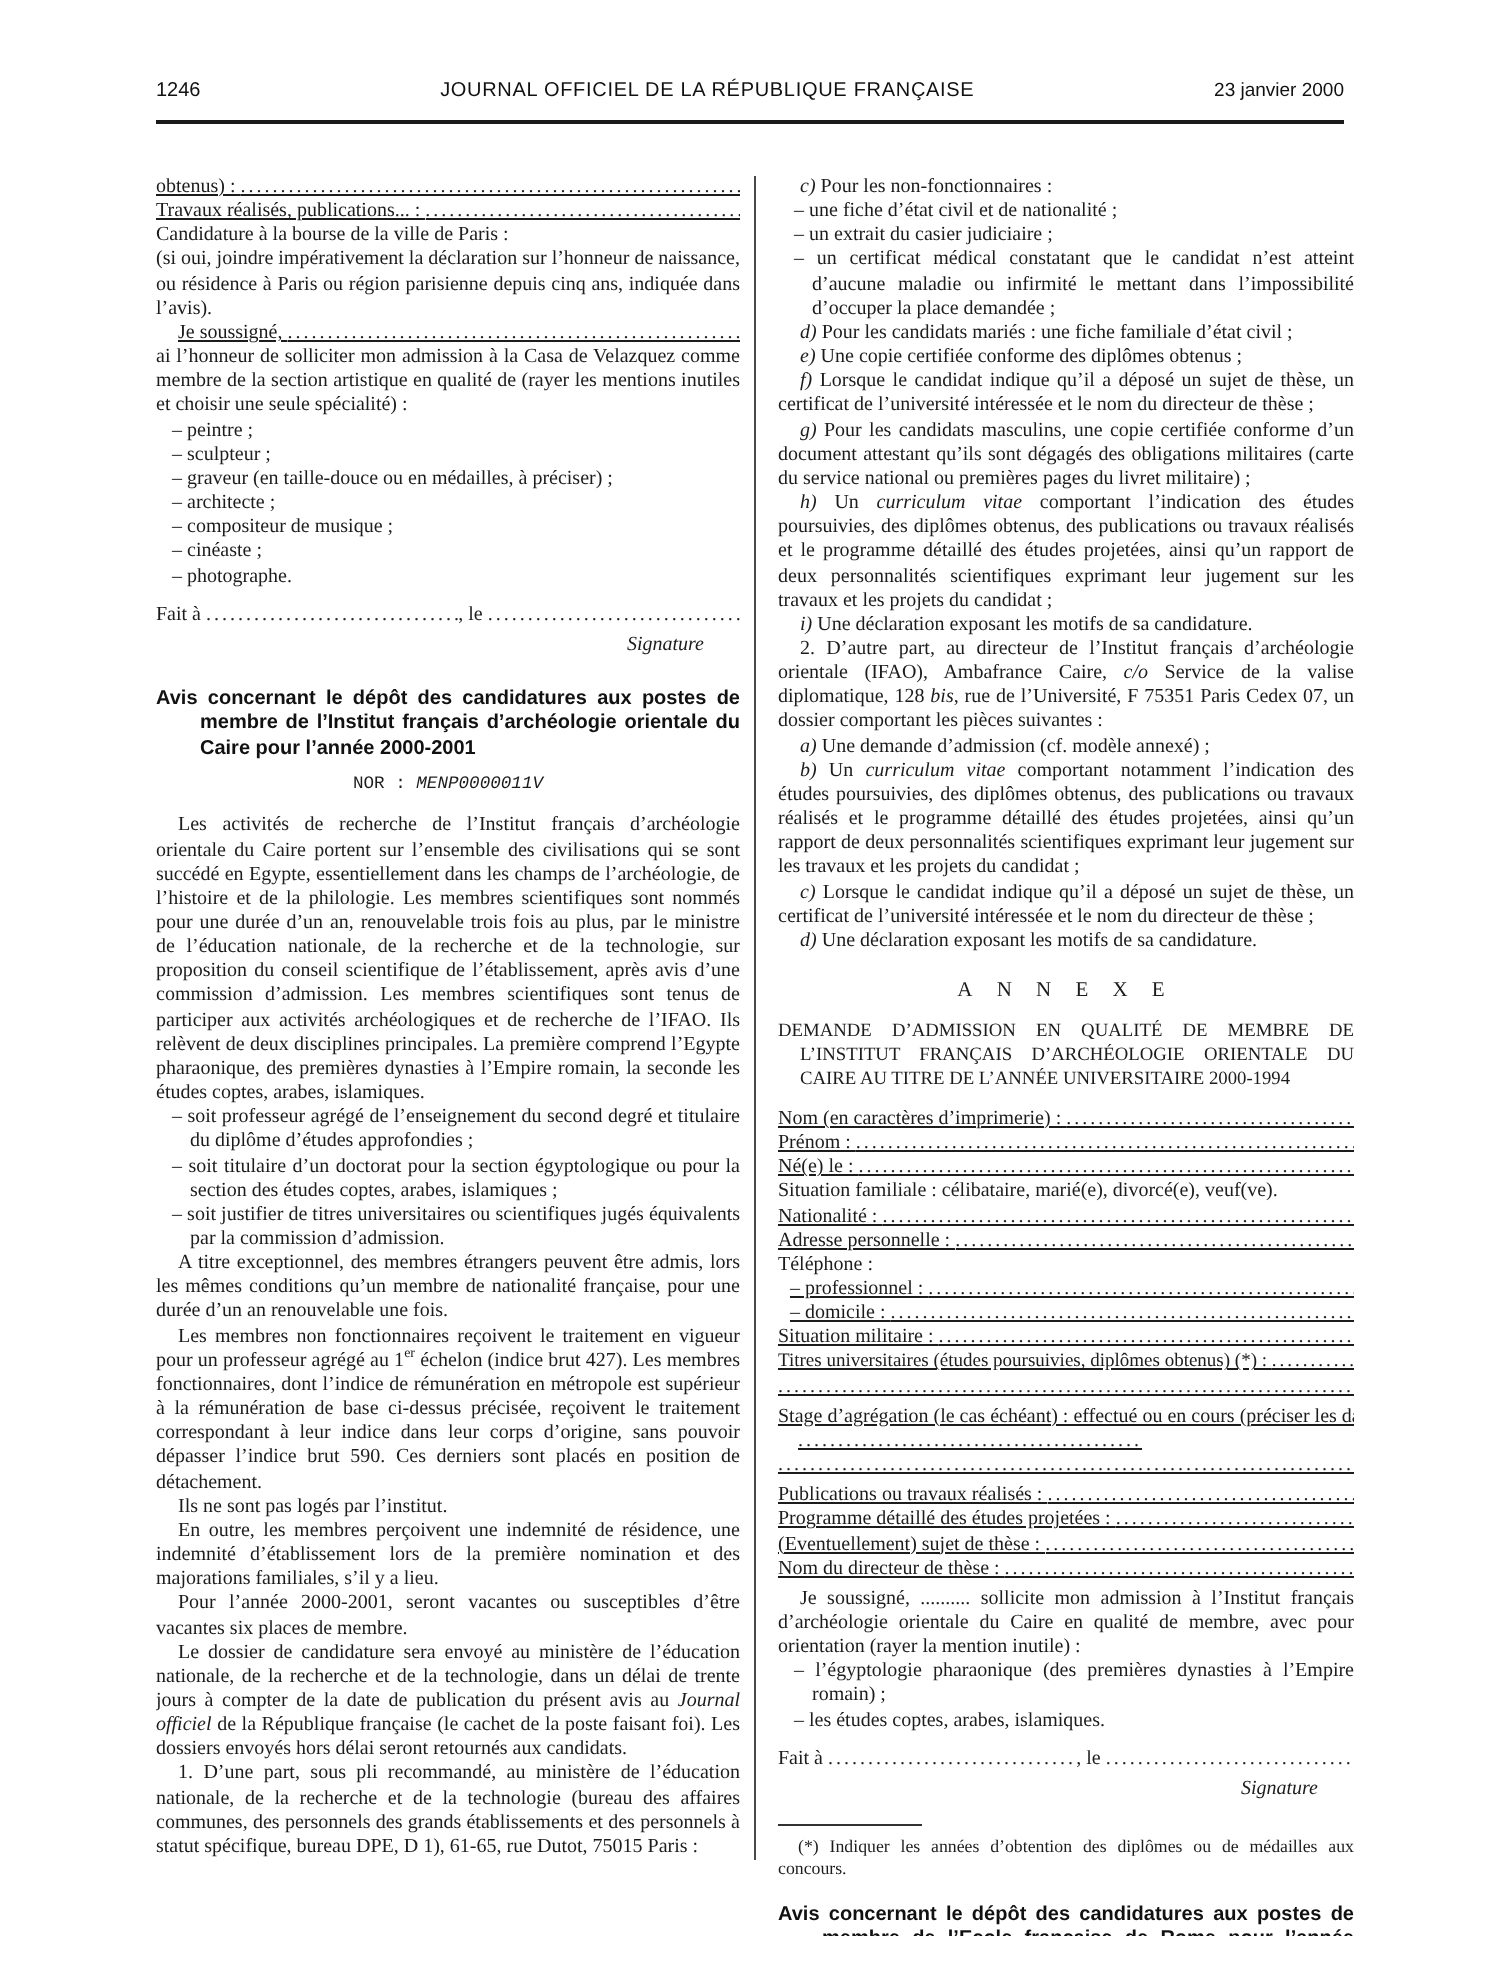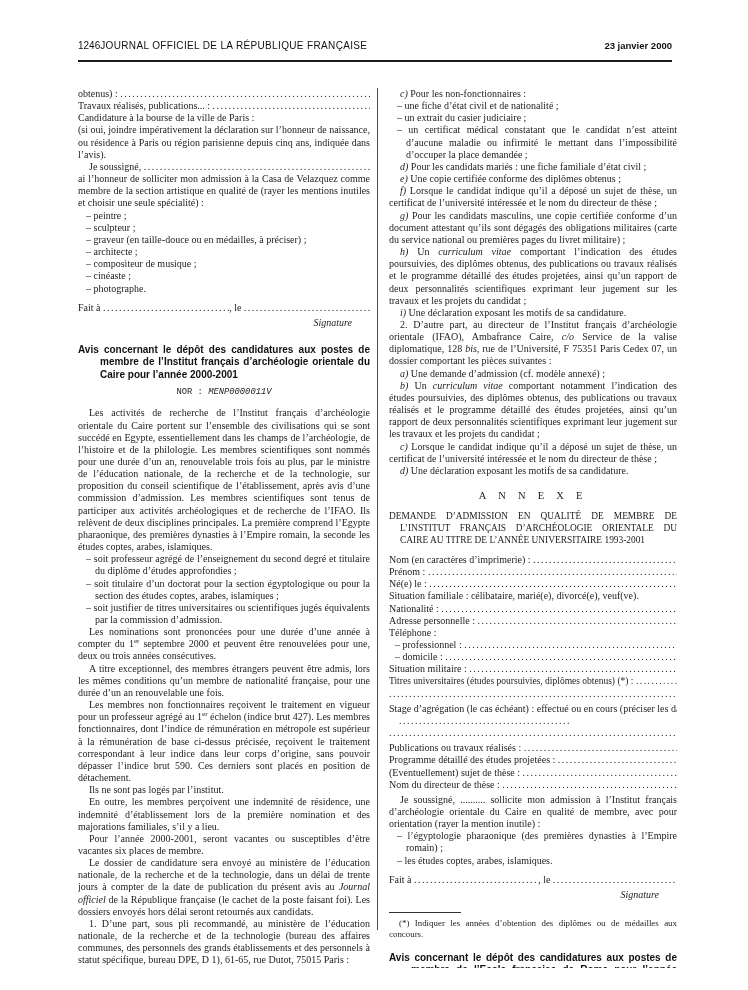--- a/index.html
+++ b/index.html
@@ -2,33 +2,33 @@
 <html><head>
 <meta charset="utf-8">
 <style>
   html,body{margin:0;padding:0;background:#fff;}
   .page{position:relative;width:748px;height:990px;background:#fff;overflow:hidden;
         font-family:"Liberation Serif",serif;color:#1c1c1c;}
   
   .header{position:absolute;top:40px;left:78px;right:76px;display:flex;align-items:baseline;
           font-family:"Liberation Sans",sans-serif;color:#111;}
   .pageno{font-size:10px;}
-  .jtitle{flex:1;text-align:left;font-size:10px;letter-spacing:.35px;}
-  .jdate{font-size:9.5px;font-weight:bold;}
+  .jtitle{flex:1;text-align:center;font-size:10px;letter-spacing:.35px;}
+  .jdate{font-size:9.5px;}
   .headrule{position:absolute;top:60px;left:78px;right:76px;border-top:2.2px solid #1a1a1a;}
   .divider{position:absolute;left:377px;top:88px;width:1px;height:842px;background:#4a4a4a;}
   
   .cols{position:absolute;top:88px;left:78px;display:flex;gap:19px;}
   .col{width:292px;height:880px;overflow:hidden;font-size:10px;line-height:12.15px;text-align:justify;}
   .col-right{width:288px;}
   
   .para{text-indent:11px;}
   .para.noind{text-indent:0;}
   .item{padding-left:17px;text-indent:-9px;}
-  .dotline{display:flex;text-align:left;}
+  .dotline{display:flex;text-align:left;text-decoration:underline;}
   .dotline .lbl{white-space:pre;}
   .dots{flex:1;overflow:hidden;white-space:nowrap;letter-spacing:1.5px;}
   .dotline.ind .lbl{padding-left:11px;}
   .dotline.wrap{display:block;overflow:hidden;padding-left:10px;text-indent:-10px;}
   .dotline.wrap .dots{letter-spacing:1.5px;overflow-wrap:anywhere;white-space:normal;}
   .heading{font-family:"Liberation Sans",sans-serif;font-weight:bold;font-size:10px;line-height:12.4px;
            padding-left:22px;text-indent:-22px;margin:15px 0 5px;text-align:justify;color:#111;}
   .nor{text-align:center;font-family:Liberation Mono, monospace;font-size:8.8px;margin:2px 0 9px;text-indent:0;}
   .nor .norval{font-style:italic;}
   .annexe{text-align:center;letter-spacing:5px;font-size:10.5px;margin:13px 0 9px;text-indent:0;}
@@ -82,21 +82,20 @@
           <span class="lbl">, le </span>
           <span class="dots">............................................................................................................................................................................................................................</span>
         </div>
         <div class="sig">Signature</div>
         <div class="heading">Avis concernant le dépôt des candidatures aux postes de membre de l’Institut français d’archéologie orientale du Caire pour l’année 2000-2001</div>
         <div class="nor"><span>NOR : </span><span class="norval">MENP0000011V</span></div>
         <div class="para"><span>Les activités de recherche de l’Institut français d’archéologie orientale du Caire portent sur l’ensemble des civilisations qui se sont succédé en Egypte, essentiellement dans les champs de l’archéologie, de l’histoire et de la philologie. Les membres scientifiques sont nommés pour une durée d’un an, renouvelable trois fois au plus, par le ministre de l’éducation nationale, de la recherche et de la technologie, sur proposition du conseil scientifique de l’établissement, après avis d’une commission d’admission. Les membres scientifiques sont tenus de participer aux activités archéologiques et de recherche de l’IFAO. Ils relèvent de deux disciplines principales. La première comprend l’Egypte pharaonique, des premières dynasties à l’Empire romain, la seconde les études coptes, arabes, islamiques.</span></div>
         <div class="item">–&nbsp;soit professeur agrégé de l’enseignement du second degré et titulaire du diplôme d’études approfondies&nbsp;;</div>
         <div class="item">–&nbsp;soit titulaire d’un doctorat pour la section égyptologique ou pour la section des études coptes, arabes, islamiques&nbsp;;</div>
         <div class="item">–&nbsp;soit justifier de titres universitaires ou scientifiques jugés équivalents par la commission d’admission.</div>
-        <div class="para"><span>Les nominations sont prononcées pour une durée d’une année à compter du 1</span><sup>er</sup><span> septembre 2000 et peuvent être renouvelées pour une, deux ou trois années consécutives.</span></div>
         <div class="para"><span>A titre exceptionnel, des membres étrangers peuvent être admis, lors les mêmes conditions qu’un membre de nationalité française, pour une durée d’un an renouvelable une fois.</span></div>
         <div class="para"><span>Les membres non fonctionnaires reçoivent le traitement en vigueur pour un professeur agrégé au 1</span><sup>er</sup><span> échelon (indice brut 427). Les membres fonctionnaires, dont l’indice de rémunération en métropole est supérieur à la rémunération de base ci-dessus précisée, reçoivent le traitement correspondant à leur indice dans leur corps d’origine, sans pouvoir dépasser l’indice brut 590. Ces derniers sont placés en position de détachement.</span></div>
         <div class="para"><span>Ils ne sont pas logés par l’institut.</span></div>
         <div class="para"><span>En outre, les membres perçoivent une indemnité de résidence, une indemnité d’établissement lors de la première nomination et des majorations familiales, s’il y a lieu.</span></div>
         <div class="para"><span>Pour l’année 2000-2001, seront vacantes ou susceptibles d’être vacantes six places de membre.</span></div>
         <div class="para"><span>Le dossier de candidature sera envoyé au ministère de l’éducation nationale, de la recherche et de la technologie, dans un délai de trente jours à compter de la date de publication du présent avis au </span><span class="it">Journal officiel</span><span> de la République française (le cachet de la poste faisant foi). Les dossiers envoyés hors délai seront retournés aux candidats.</span></div>
         <div class="para"><span>1. D’une part, sous pli recommandé, au ministère de l’éducation nationale, de la recherche et de la technologie (bureau des affaires communes, des personnels des grands établissements et des personnels à statut spécifique, bureau DPE, D 1), 61-65, rue Dutot, 75015 Paris&nbsp;:</span></div>
       </div>
     <div class="col col-right" id="col-right">
         <div class="para"><span class="it">c)</span><span> Pour les non-fonctionnaires&nbsp;:</span></div>
@@ -108,21 +107,21 @@
         <div class="para"><span class="it">f)</span><span> Lorsque le candidat indique qu’il a déposé un sujet de thèse, un certificat de l’université intéressée et le nom du directeur de thèse&nbsp;;</span></div>
         <div class="para"><span class="it">g)</span><span> Pour les candidats masculins, une copie certifiée conforme d’un document attestant qu’ils sont dégagés des obligations militaires (carte du service national ou premières pages du livret militaire)&nbsp;;</span></div>
         <div class="para"><span class="it">h)</span><span> Un </span><span class="it">curriculum vitae</span><span> comportant l’indication des études poursuivies, des diplômes obtenus, des publications ou travaux réalisés et le programme détaillé des études projetées, ainsi qu’un rapport de deux personnalités scientifiques exprimant leur jugement sur les travaux et les projets du candidat&nbsp;;</span></div>
         <div class="para"><span class="it">i)</span><span> Une déclaration exposant les motifs de sa candidature.</span></div>
         <div class="para"><span>2. D’autre part, au directeur de l’Institut français d’archéologie orientale (IFAO), Ambafrance Caire, </span><span class="it">c/o</span><span> Service de la valise diplomatique, 128 </span><span class="it">bis</span><span>, rue de l’Université, F 75351 Paris Cedex 07, un dossier comportant les pièces suivantes&nbsp;:</span></div>
         <div class="para"><span class="it">a)</span><span> Une demande d’admission (cf. modèle annexé)&nbsp;;</span></div>
         <div class="para"><span class="it">b)</span><span> Un </span><span class="it">curriculum vitae</span><span> comportant notamment l’indication des études poursuivies, des diplômes obtenus, des publications ou travaux réalisés et le programme détaillé des études projetées, ainsi qu’un rapport de deux personnalités scientifiques exprimant leur jugement sur les travaux et les projets du candidat&nbsp;;</span></div>
         <div class="para"><span class="it">c)</span><span> Lorsque le candidat indique qu’il a déposé un sujet de thèse, un certificat de l’université intéressée et le nom du directeur de thèse&nbsp;;</span></div>
         <div class="para"><span class="it">d)</span><span> Une déclaration exposant les motifs de sa candidature.</span></div>
         <div class="annexe">A N N E X E</div>
-        <div class="subheading">DEMANDE D’ADMISSION EN QUALITÉ DE MEMBRE DE L’INSTITUT FRANÇAIS D’ARCHÉOLOGIE ORIENTALE DU CAIRE AU TITRE DE L’ANNÉE UNIVERSITAIRE 1993-2001</div>
+        <div class="subheading">DEMANDE D’ADMISSION EN QUALITÉ DE MEMBRE DE L’INSTITUT FRANÇAIS D’ARCHÉOLOGIE ORIENTALE DU CAIRE AU TITRE DE L’ANNÉE UNIVERSITAIRE 2000-1994</div>
         <div class="dotline">
           <span class="lbl">Nom (en caractères d’imprimerie)&nbsp;: </span>
           <span class="dots">............................................................................................................................................................................................................................</span>
         </div>
         <div class="dotline">
           <span class="lbl">Prénom&nbsp;: </span>
           <span class="dots">............................................................................................................................................................................................................................</span>
         </div>
         <div class="dotline">
           <span class="lbl">Né(e) le&nbsp;: </span>

